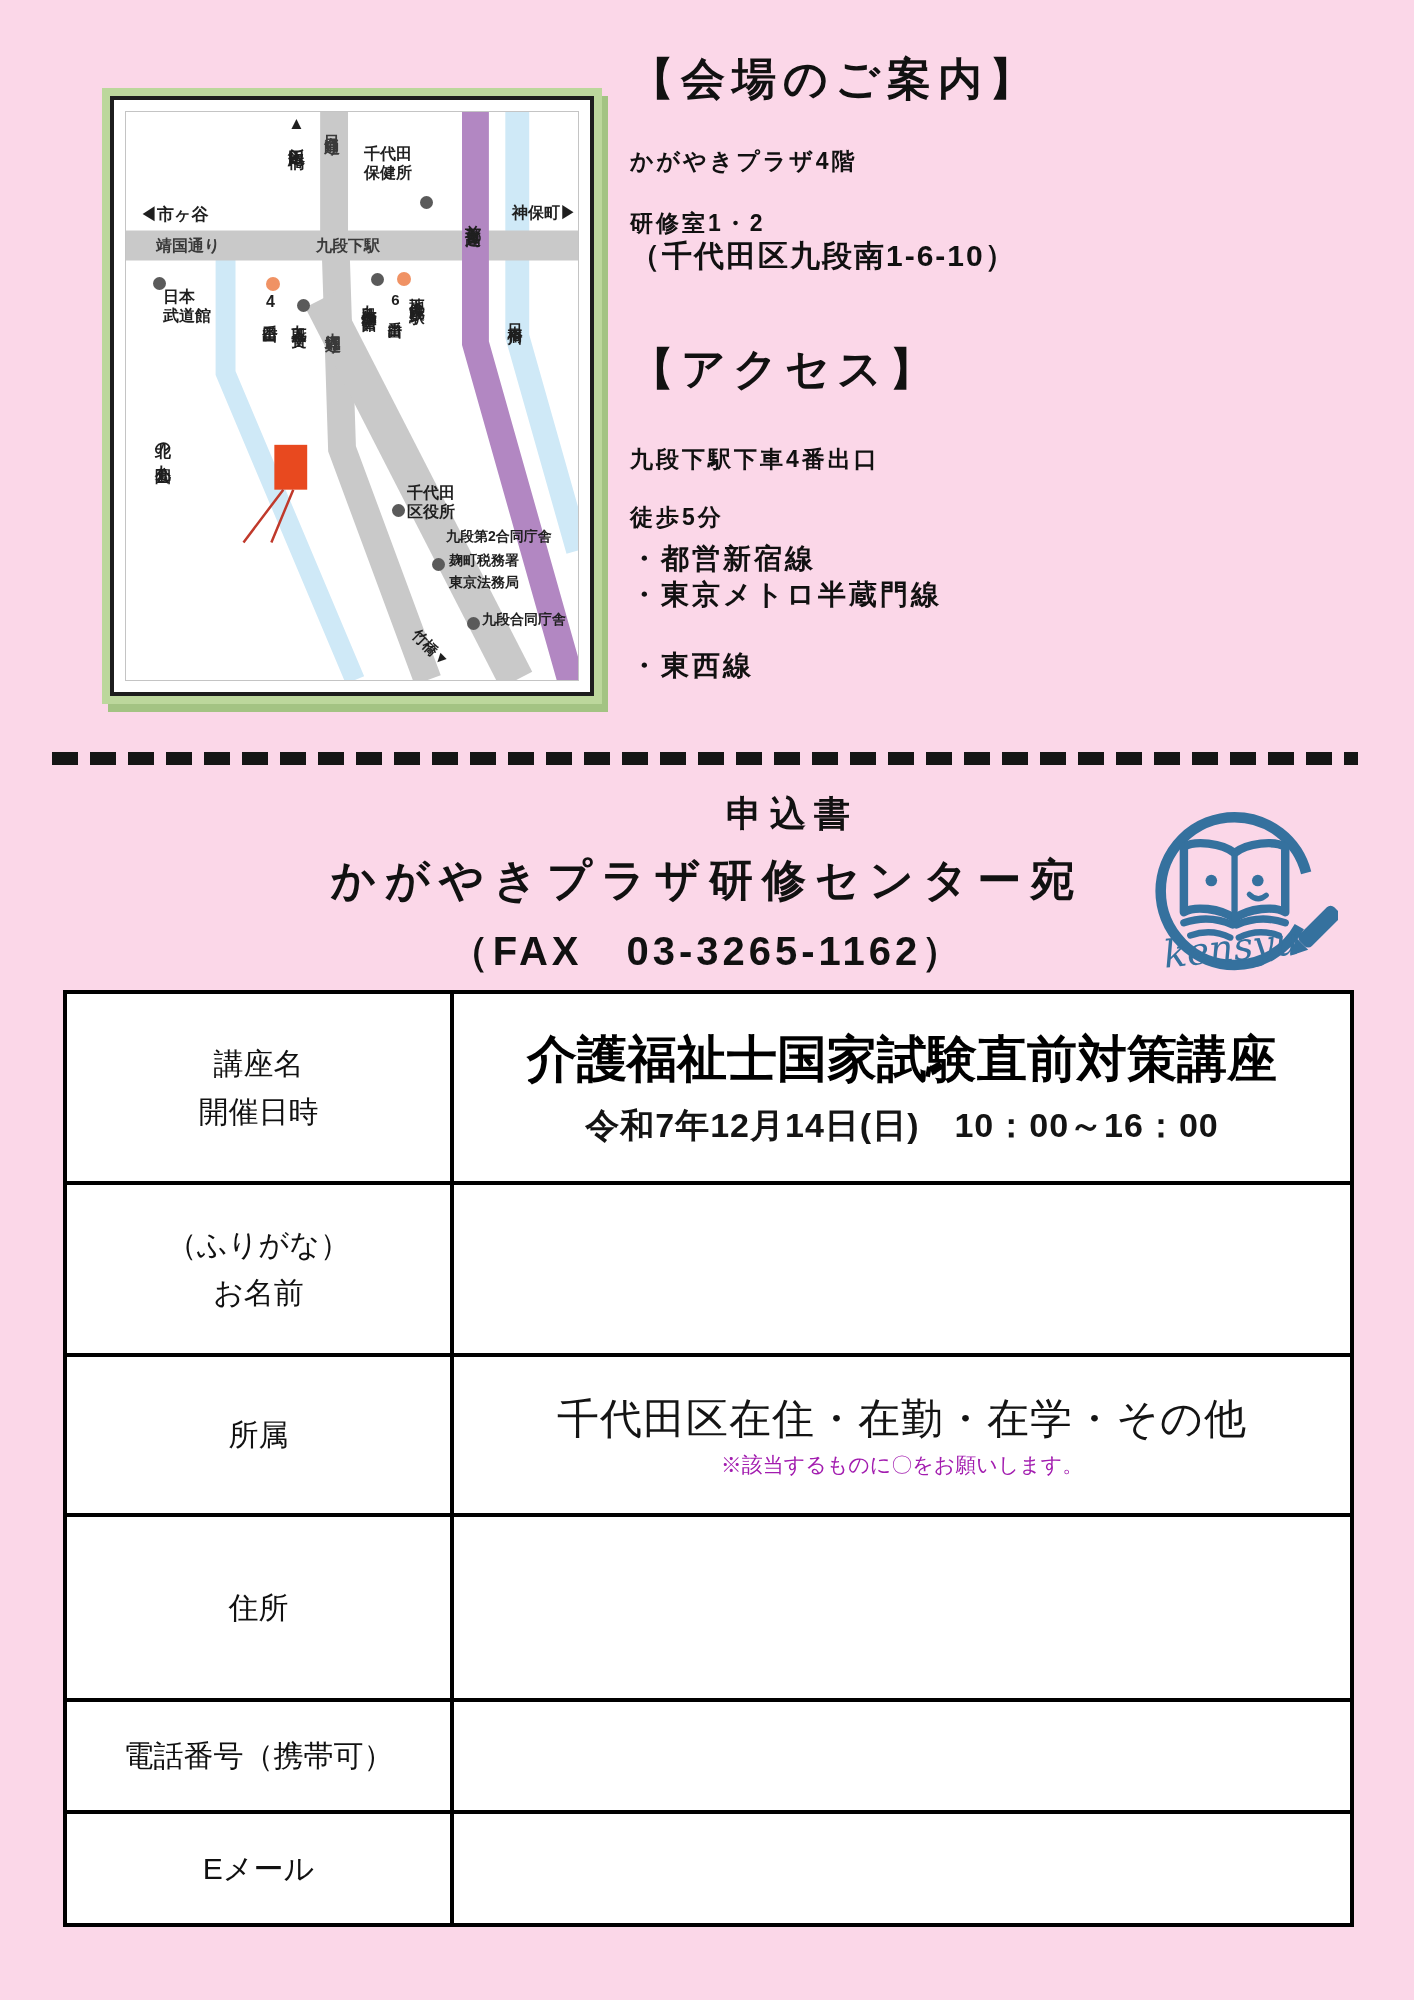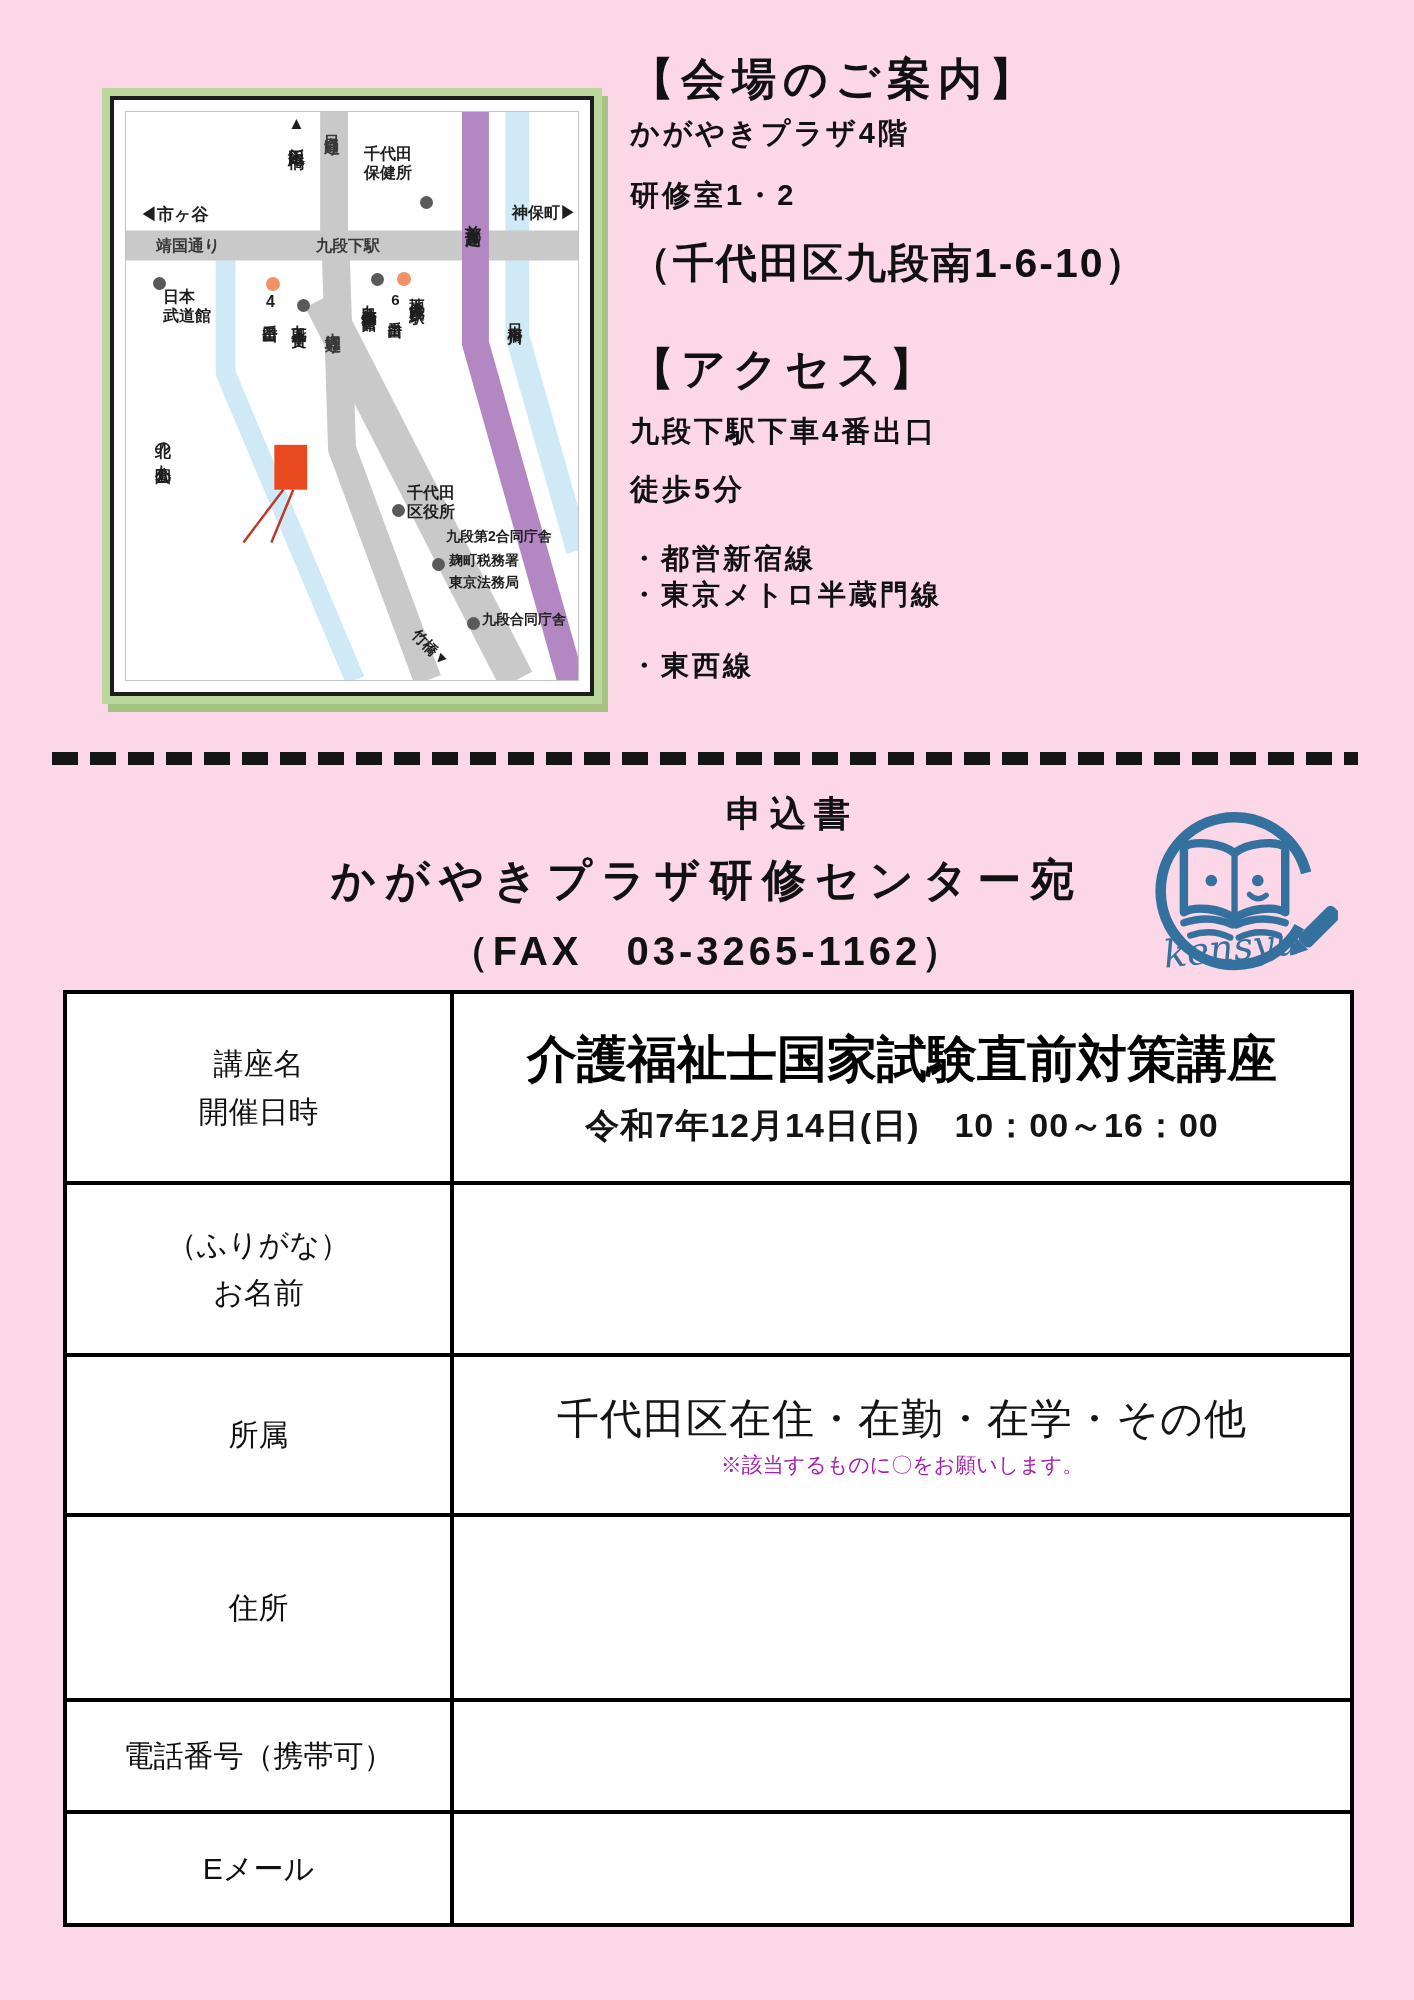--- a/index.html
+++ b/index.html
@@ -19,22 +19,22 @@
   .dot { position: absolute; width: 13px; height: 13px; border-radius: 50%; background: #5a5a5a; z-index: 2; }
   .dot.orange { background: #f09264; width: 14px; height: 14px; }
   .callout { position: absolute; left: 46px; top: 430px; width: 182px; height: 104px;
              background: #fff; border: 3px solid #c0392b; border-radius: 12px;
              color: #c0392b; font-weight: bold; font-size: 16px; line-height: 1.28;
              padding: 7px 10px; white-space: pre-line; z-index: 3; }
 
   
   .big-line { position: absolute; left: 630px; font-weight: bold; color: #111; white-space: nowrap; }
   .fs-head { font-size: 44px; letter-spacing: 7px; }
-  .fs-body { font-size: 29px; letter-spacing: 3px; }
-  .fs-addr { font-size: 41px; letter-spacing: 2px; }
+  .fs-body { font-size: 23px; letter-spacing: 3px; margin-top: 32px; }
+  .fs-addr { font-size: 30px; letter-spacing: 2px; }
   .fs-bullet { font-size: 28px; letter-spacing: 3px; }
 
   
   .dashed-divider { position: absolute; left: 52px; top: 752px; width: 1306px; height: 13px;
     background: repeating-linear-gradient(to right, #151515 0 26px, transparent 26px 38px); }
 
   
   .form-header { position: absolute; left: 40px; top: 790px; width: 1334px; text-align: center; font-weight: bold; color: #111; }
   .fh-title { font-size: 36px; letter-spacing: 8px; text-indent: 170px; }
   .fh-recipient { font-size: 44px; letter-spacing: 9px; margin-top: 12px; }

